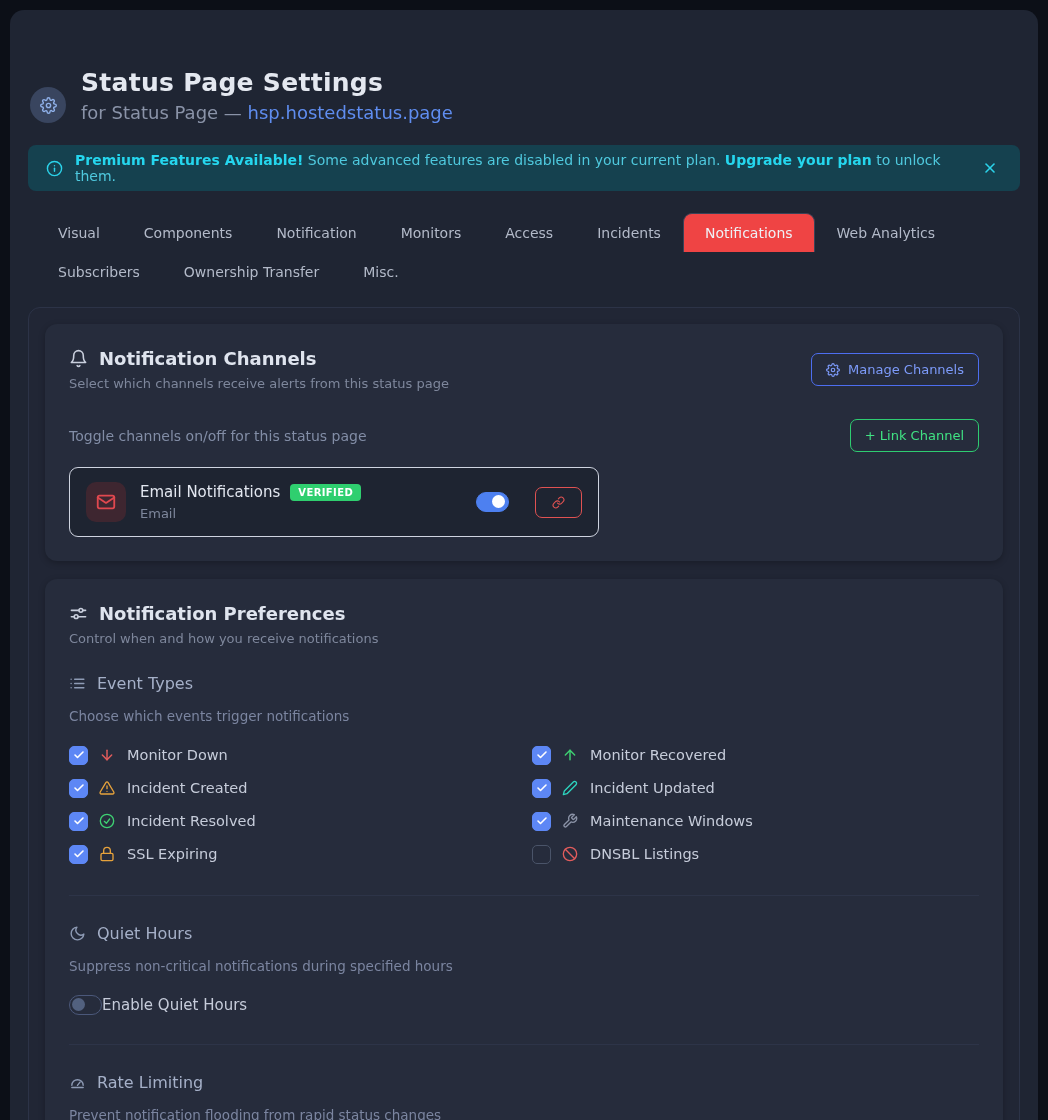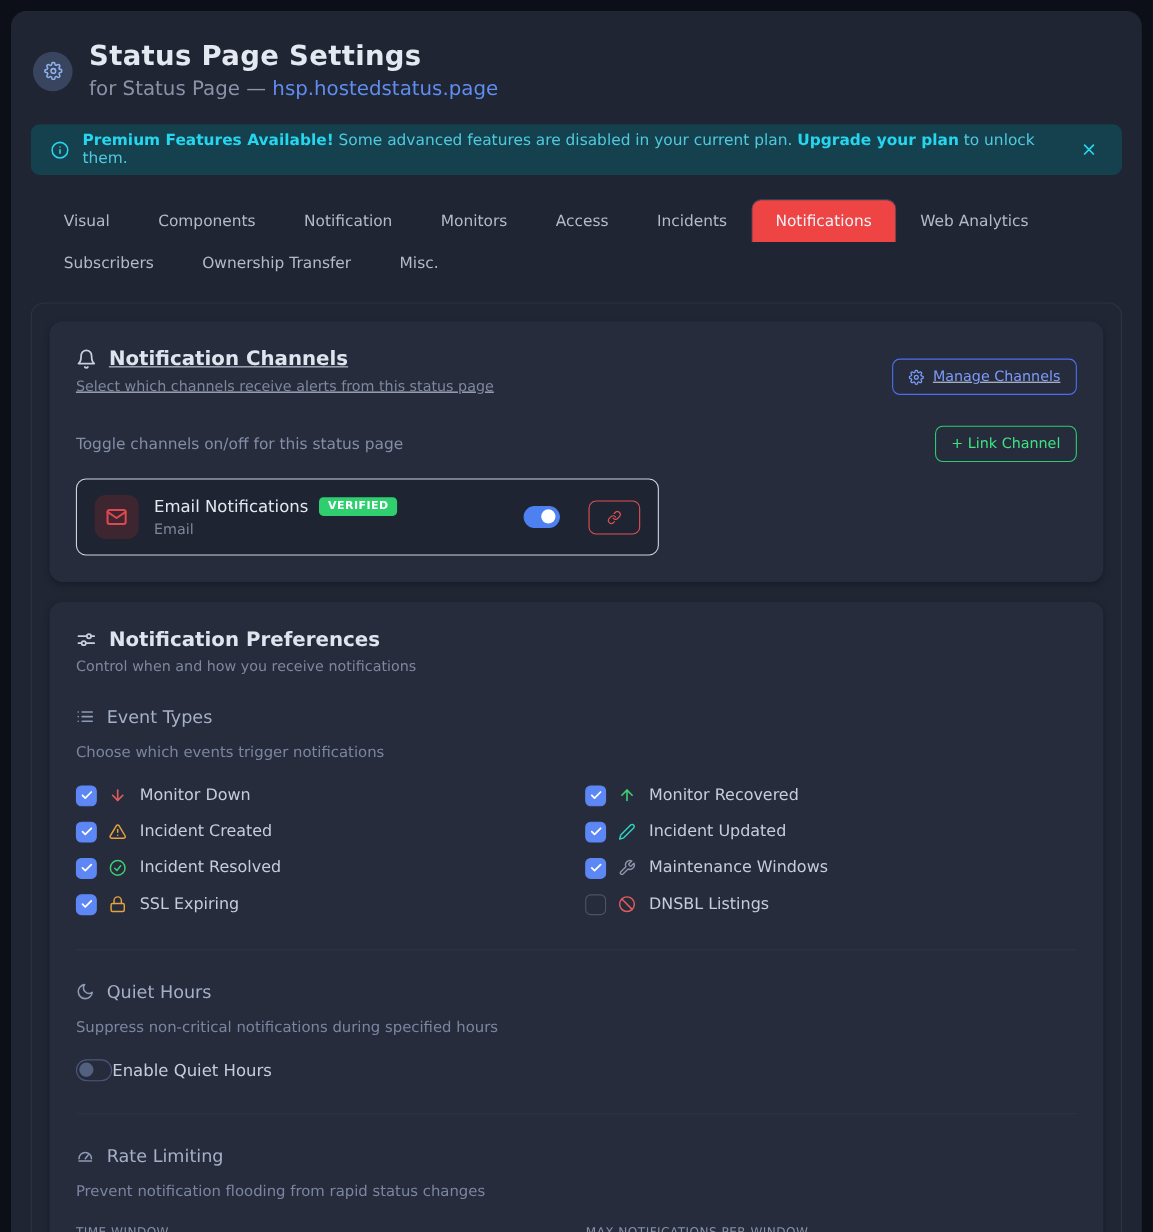--- a/index.html
+++ b/index.html
@@ -7,21 +7,21 @@
   body {
     background:#0c0f17;
     font-family:"DejaVu Sans","Liberation Sans",sans-serif;
     color:#c6ccda;
   }
   .app {
     position:absolute; left:10px; top:10px; width:1028px; height:1500px;
     background:#1f2533; border-radius:14px; padding:26px 18px 0 18px;
   }
   
-  .header { display:flex; align-items:center; gap:15px; padding-left:2px; }
+  .header { display:flex; align-items:flex-end; gap:15px; padding-left:2px;margin-top:32px; }
   .gear-badge {
     width:36px; height:36px; border-radius:50%; background:#39455f;
     display:flex; align-items:center; justify-content:center; color:#8fb0e8; flex:0 0 auto;
     margin-top:2px;
   }
   .page-title { font-size:25px; font-weight:600; color:#e4e8f0; letter-spacing:.3px; }
   .page-subtitle { margin-top:5px; font-size:18px; color:#8a93a8; }
   .page-subtitle a { color:#5f8df0; text-decoration:none; }
   
   .banner {
@@ -45,21 +45,21 @@
   .tab.active { background:#ef4444; border-color:#3a4257; color:#eef1f6; }
   
   .panel {
     margin-top:16px; border:1px solid #2c3347; border-radius:12px;
     padding:16px; height:1100px; background:#212635;
   }
   .card {
     background:#262c3c; border-radius:12px; padding:24px;
     box-shadow:0 2px 6px rgba(0,0,0,.25); margin-bottom:18px;
   }
-  .card-head { display:flex; justify-content:space-between; align-items:flex-end;text-decoration:underline; }
+  .card-head { display:flex; justify-content:space-between; align-items:center; }
   .card-title-row { display:flex; align-items:center; gap:11px; color:#c9cfdd; }
   .card-title { font-size:18px; font-weight:600; color:#dfe4ee; }
   .card-sub { margin-top:7px; font-size:13px; color:#7e879c; }
   
   .btn {
     display:flex; align-items:center; gap:8px; background:none; cursor:pointer;
     border-radius:7px; font-size:13px; padding:8px 14px; font-family:inherit;
   }
   .btn-blue { border:1px solid #4d6ef0; color:#7d9bfa; }
   .btn-green { border:1px solid #2ecc71; color:#40e283; }

